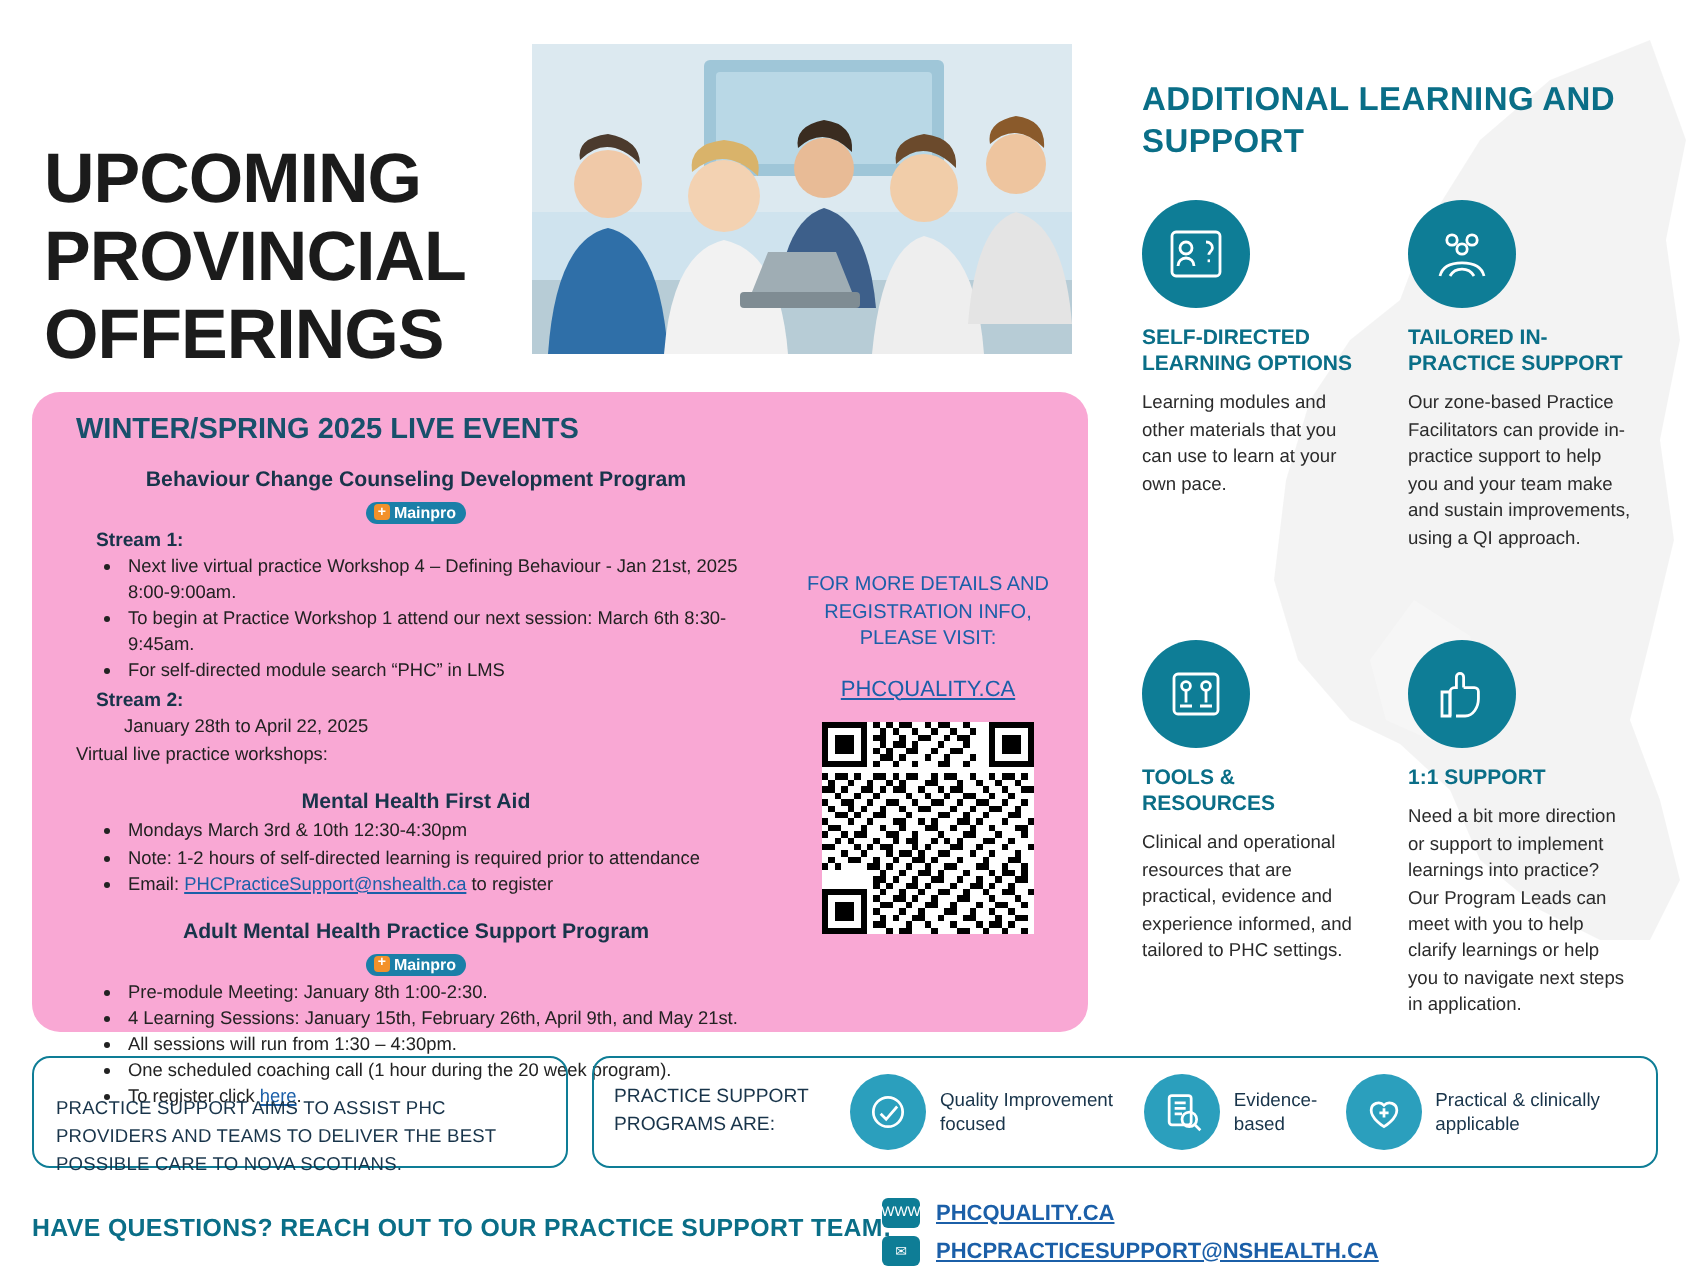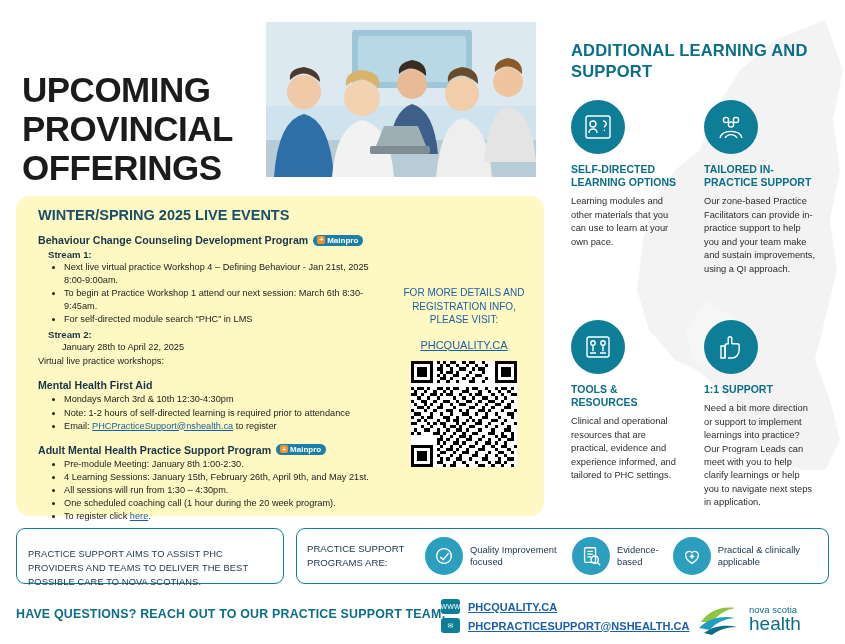--- a/index.html
+++ b/index.html
@@ -127,21 +127,21 @@
   .f3 { left: 571px; top: 320px; }
   .f4 { left: 704px; top: 320px; }
 
   
   .events {
     position: absolute;
     left: 16px;
     top: 196px;
     width: 528px;
     height: 320px;
-    background: #fef9c3;
+    background: #f9a8d4;
     border-radius: 14px;
   }
   .events h2 {
     margin: 0;
     position: absolute;
     left: 22px;
     top: 11px;
     font-size: 14.5px;
     font-weight: bold;
     color: #18506b;
@@ -153,20 +153,21 @@
     width: 340px;
   }
   .prog-title {
     font-size: 10.6px;
     font-weight: bold;
     color: #18344a;
     display: flex;
     align-items: center;
     gap: 5px;
     margin-bottom: 2px;
+    flex-direction: column;
   }
   .prog-title.spaced { margin-top: 11px; }
   .mainpro {
     display: inline-flex;
     align-items: flex-start;
     gap: 2px;
     background: #1b7fa8;
     color: #fff;
     border-radius: 9px;
     padding: 1px 5px 1px 4px;
@@ -853,26 +854,15 @@
       <div class="line">
         <span class="cbadge">WWW</span>
         <a href="#">PHCQUALITY.CA</a>
       </div>
       <div class="line">
         <span class="cbadge">✉</span>
         <a href="#">PHCPRACTICESUPPORT@NSHEALTH.CA</a>
       </div>
     </div>
 
-    <div class="nsh">
-      <svg width="46" height="34" viewBox="0 0 46 34">
-        <path d="M4 20c8-12 22-16 34-14-10 2-18 7-22 14z" fill="#8cc63e"></path>
-        <path d="M2 26c9-10 24-13 36-10-11 1-20 5-25 12z" fill="#1f9ec4"></path>
-        <path d="M7 31c9-7 22-9 33-6-10 0-19 3-25 8z" fill="#0a6e87"></path>
-      </svg>
-      <div class="txt">
-        <div class="t1">nova scotia</div>
-        <div class="t2">health</div>
-      </div>
-    </div>
   </div>
 
 </div>
 
 </body></html>

